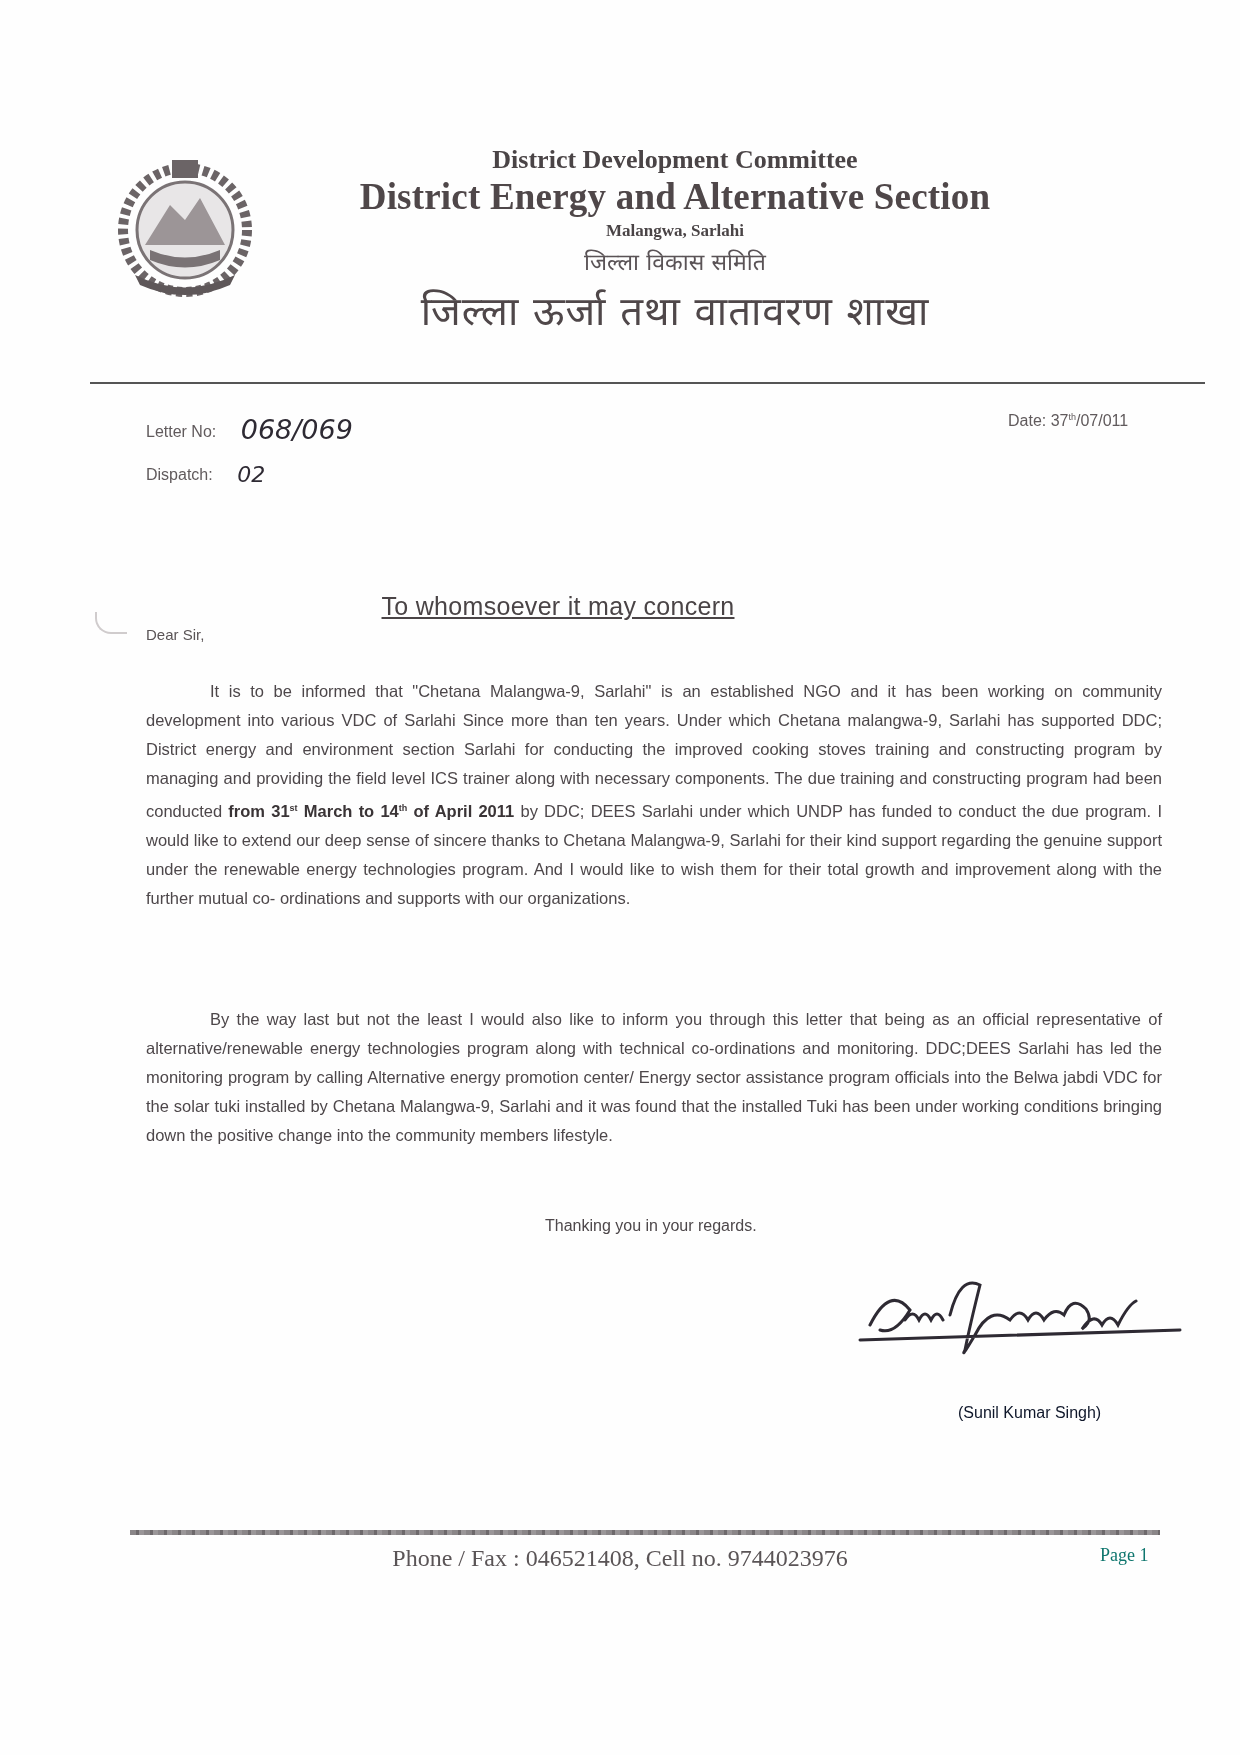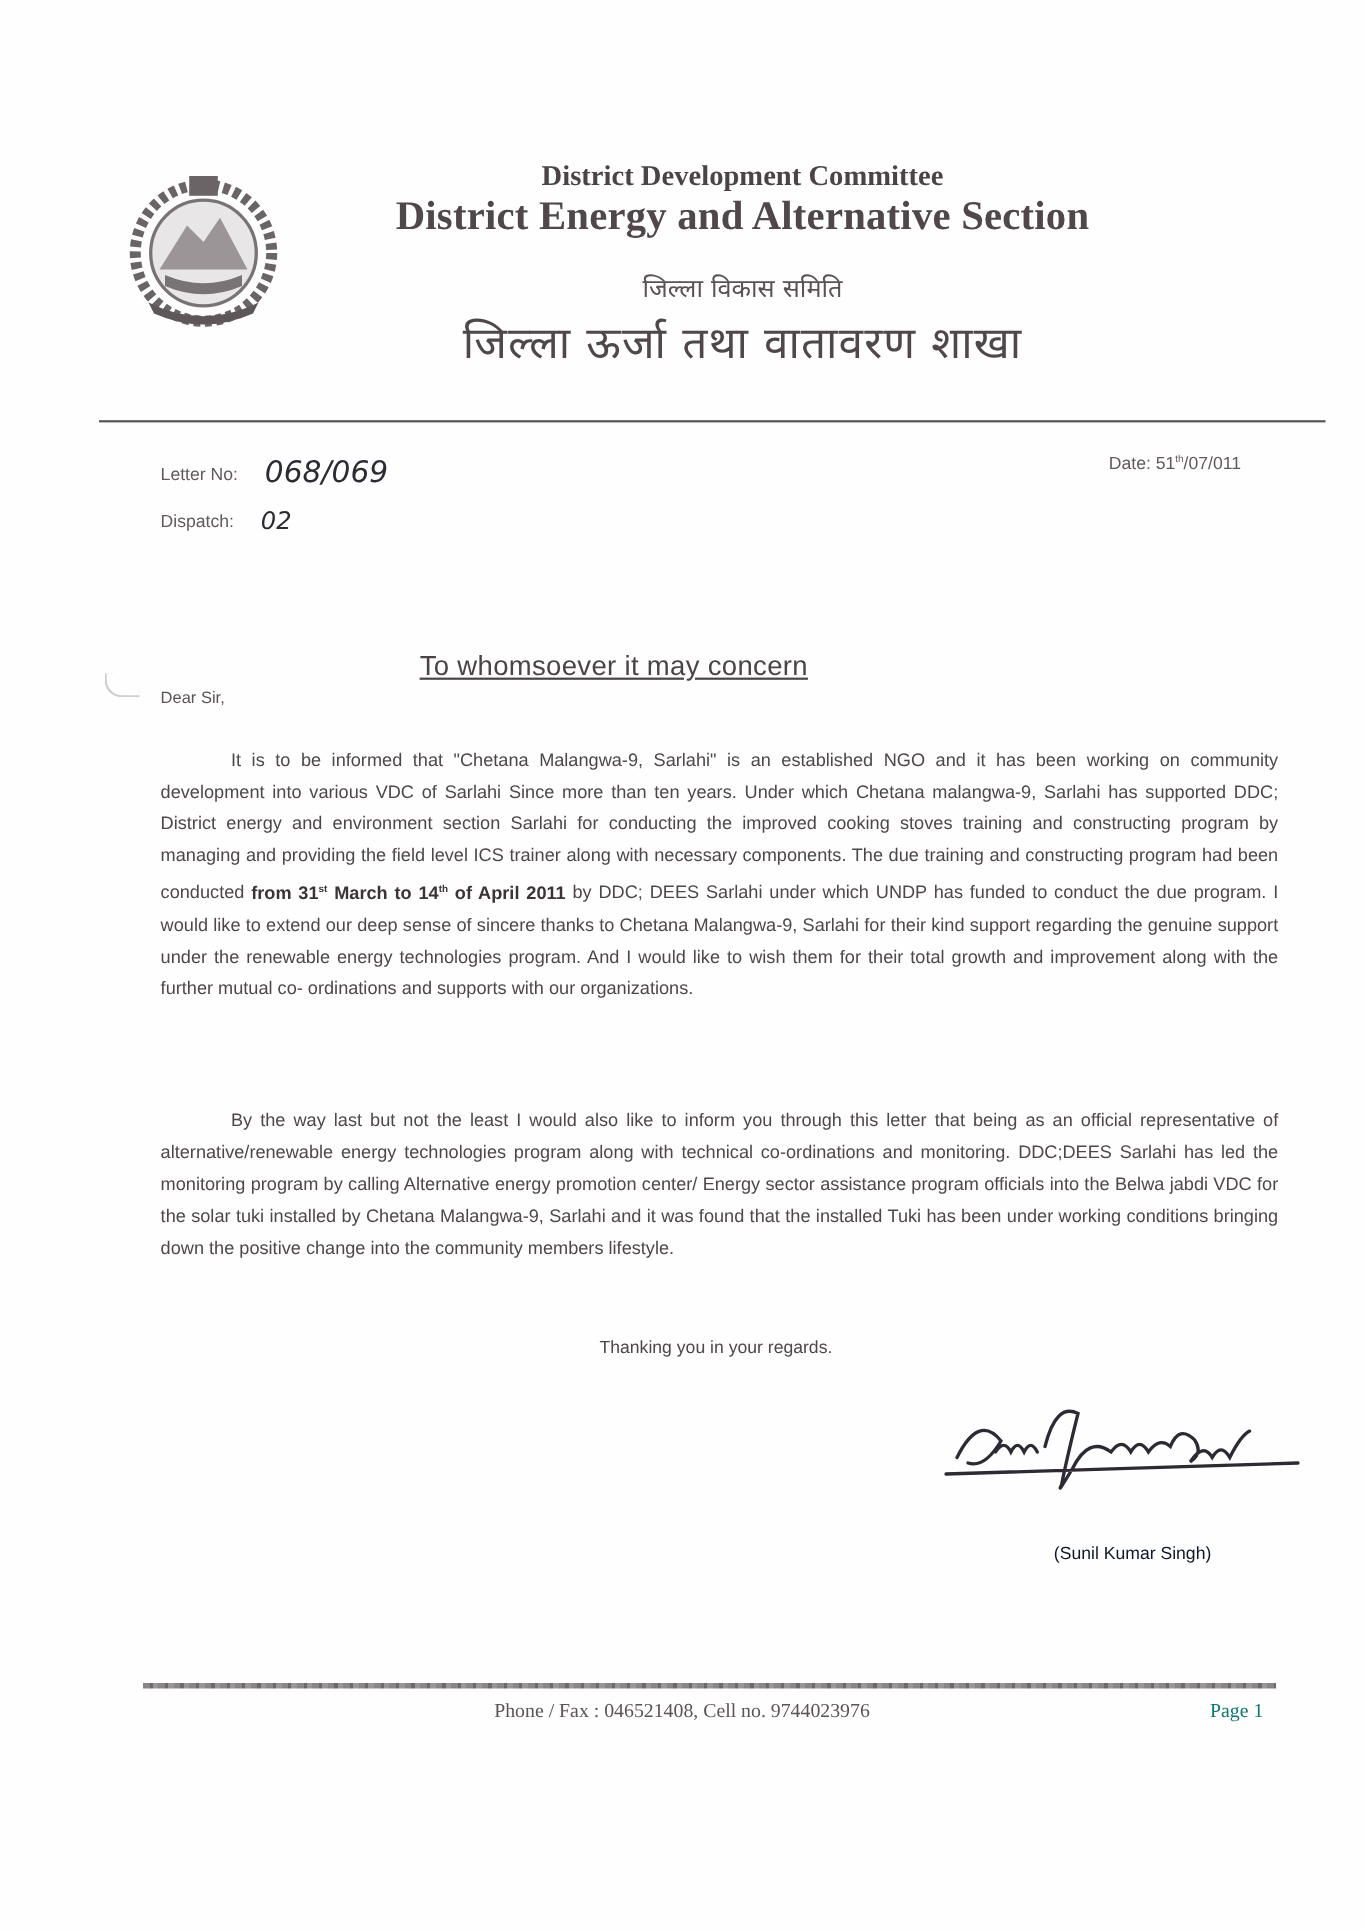--- a/index.html
+++ b/index.html
@@ -32,56 +32,57 @@
   .p1 { top: 677px; }
   .p2 { top: 1005px; }
   .p1 b, .p2 b { color: #3a3436; }
 
   .closing { position: absolute; left: 545px; top: 1217px; font-family: "Liberation Sans", sans-serif; font-size: 16px; color: #4d474a; }
   .signature { position: absolute; left: 850px; top: 1265px; width: 360px; height: 100px; }
   .signer { position: absolute; left: 958px; top: 1404px; font-family: "Liberation Sans", sans-serif; font-size: 16px; color: #0f172a; }
 
   
   .rule-bottom { position: absolute; left: 130px; top: 1530px; width: 1030px; height: 5px; background: repeating-linear-gradient(90deg, #8a8688 0 6px, #6d696b 6px 9px, #9a9698 9px 14px); }
-  .footer-contact { position: absolute; left: 0; width: 1240px; top: 1545px; text-align: center; font-family: "Liberation Serif", serif; font-size: 18px; color: #5a5456; }
+  .footer-contact { position: absolute; left: 0; width: 1240px; top: 1545px; text-align: center; font-family: "Liberation Serif", serif; font-size: 24px; color: #5a5456; }
   .footer-page { position: absolute; left: 1100px; top: 1545px; font-family: "Liberation Serif", serif; font-size: 18px; color: #0f766e; }
 
   .margin-mark { position: absolute; left: 95px; width: 30px; height: 20px; border-left: 2px solid #d0cccd; border-bottom: 2px solid #d0cccd; border-bottom-left-radius: 16px; }
 </style>
 </head>
 <body>
 
 <div class="page">
 
   <svg class="emblem" viewBox="0 0 150 150">
     <ellipse cx="75" cy="80" rx="62" ry="62" fill="none" stroke="#6b6466" stroke-width="10" stroke-dasharray="6 4"></ellipse>
     <ellipse cx="75" cy="80" rx="48" ry="48" fill="#e8e6e7" stroke="#7a7375" stroke-width="3"></ellipse>
     <path d="M35 95 L60 55 L75 70 L90 48 L115 95 Z" fill="#9c9597"></path>
     <path d="M40 100 Q75 115 110 100 L110 110 Q75 125 40 110 Z" fill="#7a7375"></path>
     <path d="M25 125 Q75 150 125 125 L120 135 Q75 155 30 135 Z" fill="#5e5759"></path>
     <rect x="62" y="10" width="26" height="18" fill="#6b6466"></rect>
   </svg>
 
   <div class="hdr hdr-ddc">District Development Committee</div>
   <div class="hdr hdr-dees">District Energy and Alternative Section</div>
+  <div class="hdr hdr-loc">Malangwa, Sarlahi</div>
   <div class="hdr hdr-np1">जिल्ला विकास समिति</div>
   <div class="hdr hdr-np2">जिल्ला ऊर्जा तथा वातावरण शाखा</div>
   <div class="rule-top"></div>
 
   <div class="meta meta-letter">
     <span>Letter No:</span>
     <span class="hand">068/069</span>
   </div>
   <div class="meta meta-dispatch">
     <span>Dispatch:</span>
     <span class="hand" style="font-size:22px">02</span>
   </div>
   <div class="meta meta-date">
     <span>Date:</span>
-    <span>51</span><sup>th</sup><span>/07/011</span>
+    <span>37</span><sup>th</sup><span>/07/011</span>
   </div>
 
   <div class="title">To whomsoever it may concern</div>
   <div class="margin-mark" style="top:612px"></div>
   <div class="salutation">Dear Sir,</div>
 
   <div class="para p1">
     <span>It is to be informed that "Chetana Malangwa-9, Sarlahi" is an established NGO and it has been working on community development into various VDC of Sarlahi Since more than ten years. Under which Chetana malangwa-9, Sarlahi has supported DDC; District energy and environment section Sarlahi for conducting the improved cooking stoves training and constructing program by managing and providing the field level ICS trainer along with necessary components. The due training and constructing program had been conducted </span><b><span>from 31</span><sup>st</sup><span> March to 14</span><sup>th</sup><span> of April 2011</span></b><span> by DDC; DEES Sarlahi under which UNDP has funded to conduct the due program. I would like to extend our deep sense of sincere thanks to Chetana Malangwa-9, Sarlahi for their kind support regarding the genuine support under the renewable energy technologies program. And I would like to wish them for their total growth and improvement along with the further mutual co- ordinations and supports with our organizations.</span>
   </div>
 

